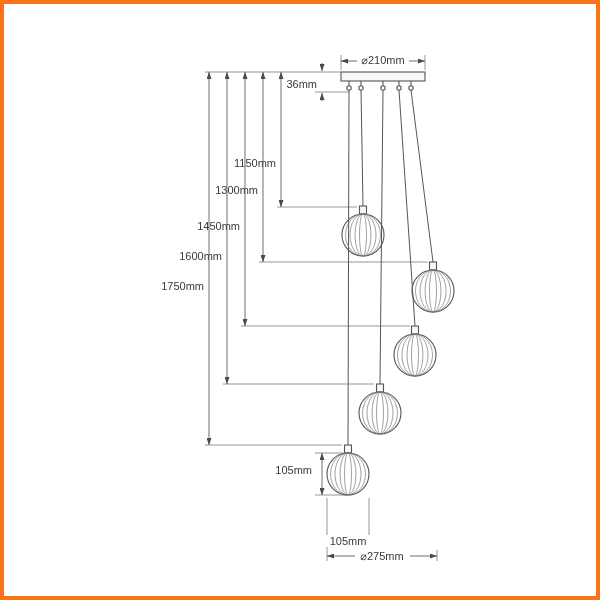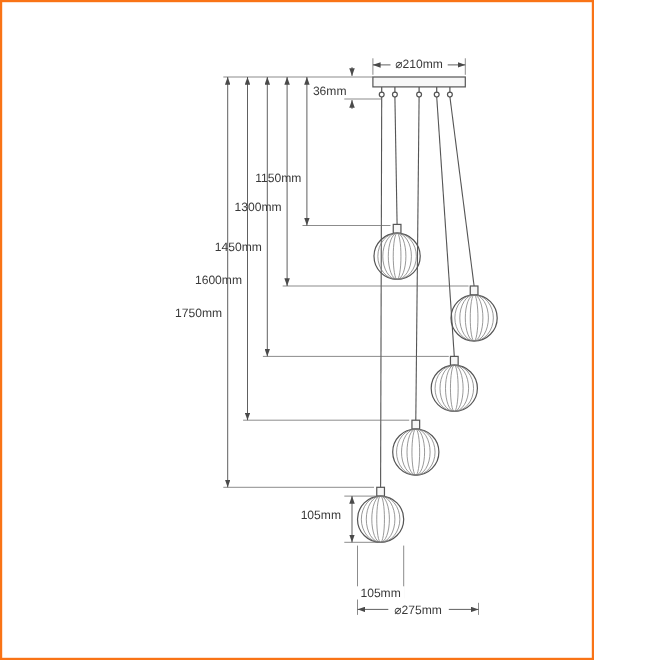--- a/index.html
+++ b/index.html
@@ -1,19 +1,19 @@
 <!DOCTYPE html>
 <html><head>
 <meta charset="utf-8">
 <style>
   html, body { margin: 0; padding: 0; background: #fff; }
   .page {
-    width: 540px; height: 600px;
+    width: 600px; height: 600px;
     box-sizing: border-box;
-    border: 2px solid #f97316;
+    border: 4px solid #f97316;
     background: #ffffff;
     position: relative;
     font-family: "Liberation Sans", sans-serif;
     text-align: right;
   }
   svg { display: block; }
   text.dim {
     font-family: "Liberation Sans", sans-serif;
     font-size: 11px;
     fill: #3a3a3a;

